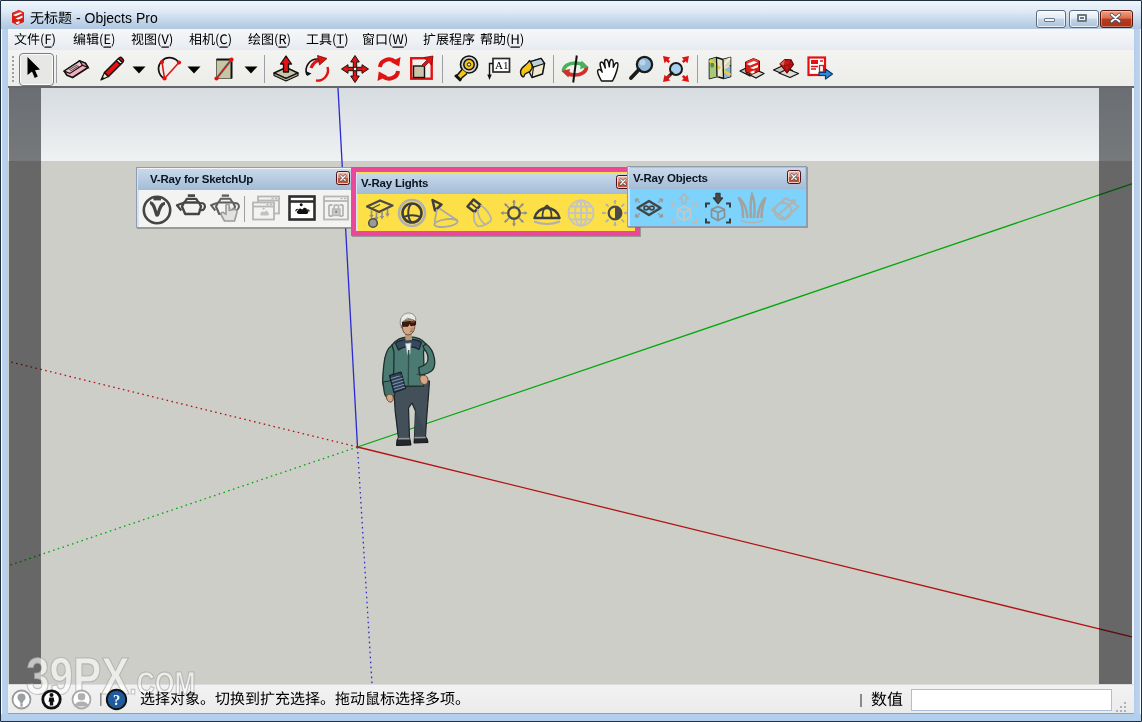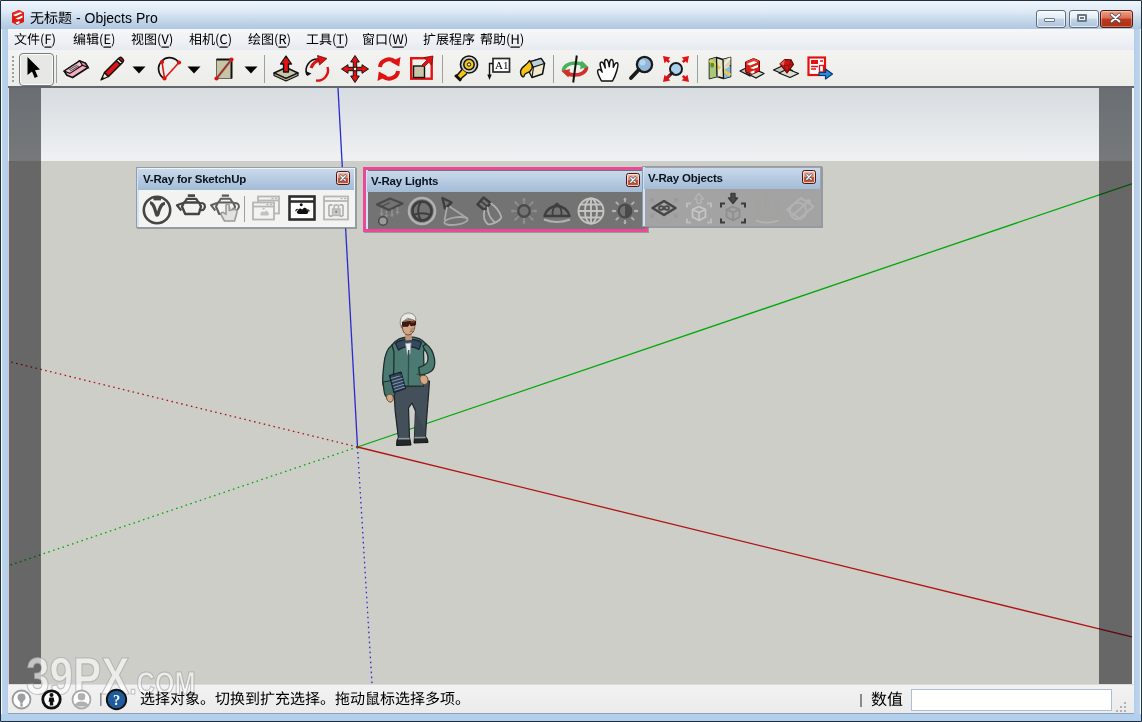--- a/index.html
+++ b/index.html
@@ -296,21 +296,21 @@
 <path d="M21.5 5.5 C23 2.5 27 1.2 30 2.2" stroke="#c6c6c2" stroke-width="0.8" fill="none"></path>
 
 <path d="M22.4 10.2 L35.4 9 L35.6 12.8 L31 13.9 L29.4 11.3 L28 14.2 L22.6 14.3 Z" fill="#43190f" stroke="#1e0a04" stroke-width="0.8"></path>
 <path d="M30.8 10 L34.8 9.7" stroke="#9a4430" stroke-width="1.3"></path>
 
 <path d="M22.3 13.8 C20.8 13.4 20.8 16 22.5 16.6 Z" fill="#c09878" stroke="#6a4a34" stroke-width="0.7"></path>
 </g>
   </svg>
 <div class="abs" style="left:136px;top:167px;width:218px;height:59px;background:#f3f3f1;border:1px solid #8e9cab;box-shadow:1px 1px 0 rgba(110,110,110,.55),inset 2px 0 0 #d4e2f2">
     <div style="position:absolute;left:1px;top:1px;right:1px;height:21px;background:linear-gradient(180deg,#c9d9ea 0%,#b4c9e0 55%,#a3bcd6 100%)"></div>
-    <div style="position:absolute;left:6px;top:4.5px;font-size:11.5px;font-weight:bold;color:#0a1420;font-family:'Liberation Sans',sans-serif;letter-spacing:-0.2px">V-Ray for SketchUp</div>
+    <div style="position:absolute;left:13px;top:4.5px;font-size:11.5px;font-weight:bold;color:#0a1420;font-family:'Liberation Sans',sans-serif;letter-spacing:-0.2px">V-Ray for SketchUp</div>
     <div style="position:absolute;left:199px;top:3px;width:14px;height:14px;background:linear-gradient(180deg,#f2baa8 0%,#e89274 48%,#cd5838 52%,#c4502c 100%);border:1.5px solid #45141e;border-radius:2.5px;box-sizing:border-box;box-shadow:inset 0 0 0 1px rgba(255,230,220,.8)"></div>
     <svg style="position:absolute;left:199px;top:3px" width="14" height="14">
       <path d="M4.8 4.8 L9.2 9.2 M9.2 4.8 L4.8 9.2" stroke="#44566a" stroke-width="2.7" stroke-linecap="round"></path>
       <path d="M4.8 4.8 L9.2 9.2 M9.2 4.8 L4.8 9.2" stroke="#fdfdfd" stroke-width="1.4" stroke-linecap="round"></path>
     </svg>
     <svg style="position:absolute;left:4px;top:25px" width="32" height="32" viewBox="0 0 32 32">
       <circle cx="16" cy="17" r="13.2" fill="none" stroke="#454545" stroke-width="2.6"></circle>
 <path d="M9 9.5 C12.5 10 13.5 15 15.5 21.5 C15.8 22.5 16.5 22.5 16.9 21.5 C18.5 15.5 20 10.5 24 10.5" fill="none" stroke="#454545" stroke-width="3.2"></path>
 <path d="M12.5 6 L20 6" stroke="#454545" stroke-width="2.8"></path>
     </svg>
@@ -357,21 +357,21 @@
 <rect x="4" y="3.5" width="24" height="23"></rect>
         <path d="M4 8 L28 8"></path>
         <path d="M20.5 5.7 l2.2 0 M24 5.7 l2.2 0" stroke-width="1.3"></path>
 <path d="M9 12 L9 23 M23 12 L23 23 M9 12 l3.5 0 M9 23 l3.5 0 M23 12 l-3.5 0 M23 23 l-3.5 0"></path>
       </g>
 <rect x="12.5" y="16" width="7.5" height="6.5" fill="#c8c8c6" stroke="#b6b6b4" stroke-width="1.4"></rect>
 <path d="M14 16 v-1.8 a2.3 2.3 0 0 1 4.6 0 V16" fill="none" stroke="#b6b6b4" stroke-width="1.6"></path>
 <circle cx="16.2" cy="18.8" r="1.2" fill="#8a8a88"></circle>
     </svg>
   </div>
-<div class="abs" style="left:363px;top:167px;width:279px;height:59px;background:#737373;border:3px solid #ec4899;box-shadow:1px 1px 0 rgba(110,110,110,.55),inset 2px 0 0 #d4e2f2">
+<div class="abs" style="left:351px;top:167px;width:279px;height:59px;background:#fde047;border:5px solid #ec4899;box-shadow:1px 1px 0 rgba(110,110,110,.55),inset 2px 0 0 #d4e2f2">
     <div style="position:absolute;left:1px;top:1px;right:1px;height:21px;background:linear-gradient(180deg,#c9d9ea 0%,#b4c9e0 55%,#a3bcd6 100%)"></div>
     <div style="position:absolute;left:5px;top:4.5px;font-size:11.5px;font-weight:bold;color:#0a1420;font-family:'Liberation Sans',sans-serif;letter-spacing:-0.2px">V-Ray Lights</div>
     <div style="position:absolute;left:260px;top:3px;width:14px;height:14px;background:linear-gradient(180deg,#f2baa8 0%,#e89274 48%,#cd5838 52%,#c4502c 100%);border:1.5px solid #45141e;border-radius:2.5px;box-sizing:border-box;box-shadow:inset 0 0 0 1px rgba(255,230,220,.8)"></div>
     <svg style="position:absolute;left:260px;top:3px" width="14" height="14">
       <path d="M4.8 4.8 L9.2 9.2 M9.2 4.8 L4.8 9.2" stroke="#44566a" stroke-width="2.7" stroke-linecap="round"></path>
       <path d="M4.8 4.8 L9.2 9.2 M9.2 4.8 L4.8 9.2" stroke="#fdfdfd" stroke-width="1.4" stroke-linecap="round"></path>
     </svg>
     <svg style="position:absolute;left:6px;top:25px" width="32" height="32" viewBox="0 0 32 32">
       <path d="M5 9.5 L18 3.5 L30.5 8.5 L17 15 Z" fill="none" stroke="#4a4a4a" stroke-width="2.3" stroke-linejoin="round"></path>
 <path d="M8.5 12 L18 7.5" stroke="#4a4a4a" stroke-width="1.2"></path>
@@ -438,21 +438,21 @@
         <path d="M16 7 L16 3 M16 25 L16 29 M7 16 L3 16 M25 16 L29 16 M9.6 9.6 L6.8 6.8 M22.4 22.4 L25.2 25.2 M9.6 22.4 L6.8 25.2 M22.4 9.6 L25.2 6.8"></path>
       </g>
 <g fill="#b0b0b0">
         <path d="M16 2.5 l-1.8 2.6 l3.6 0 Z"></path>
         <path d="M16 29.5 l-1.8 -2.6 l3.6 0 Z"></path>
         <path d="M2.5 16 l2.6 -1.8 l0 3.6 Z"></path>
         <path d="M29.5 16 l-2.6 -1.8 l0 3.6 Z"></path>
       </g>
     </svg>
   </div>
-<div class="abs" style="left:642px;top:166px;width:178px;height:59px;background:#a3a3a3;border:1px solid #8e9cab;box-shadow:1px 1px 0 rgba(110,110,110,.55),inset 2px 0 0 #d4e2f2">
+<div class="abs" style="left:627px;top:166px;width:178px;height:59px;background:#7dd3fc;border:1px solid #8e9cab;box-shadow:1px 1px 0 rgba(110,110,110,.55),inset 2px 0 0 #d4e2f2">
     <div style="position:absolute;left:1px;top:1px;right:1px;height:21px;background:linear-gradient(180deg,#c9d9ea 0%,#b4c9e0 55%,#a3bcd6 100%)"></div>
     <div style="position:absolute;left:5px;top:4.5px;font-size:11.5px;font-weight:bold;color:#0a1420;font-family:'Liberation Sans',sans-serif;letter-spacing:-0.2px">V-Ray Objects</div>
     <div style="position:absolute;left:159px;top:3px;width:14px;height:14px;background:linear-gradient(180deg,#f2baa8 0%,#e89274 48%,#cd5838 52%,#c4502c 100%);border:1.5px solid #45141e;border-radius:2.5px;box-sizing:border-box;box-shadow:inset 0 0 0 1px rgba(255,230,220,.8)"></div>
     <svg style="position:absolute;left:159px;top:3px" width="14" height="14">
       <path d="M4.8 4.8 L9.2 9.2 M9.2 4.8 L4.8 9.2" stroke="#44566a" stroke-width="2.7" stroke-linecap="round"></path>
       <path d="M4.8 4.8 L9.2 9.2 M9.2 4.8 L4.8 9.2" stroke="#fdfdfd" stroke-width="1.4" stroke-linecap="round"></path>
     </svg>
     <svg style="position:absolute;left:5px;top:25px" width="32" height="32" viewBox="0 0 32 32">
       <path d="M4.5 16 L16 9 L27.5 16 L16 23 Z" fill="none" stroke="#454545" stroke-width="2.5" stroke-linejoin="round"></path>
 <path d="M11 16 C11 13.5 14.5 13.5 16 16 C17.5 18.5 21 18.5 21 16 C21 13.5 17.5 13.5 16 16 C14.5 18.5 11 18.5 11 16 Z" fill="none" stroke="#454545" stroke-width="1.7"></path>

